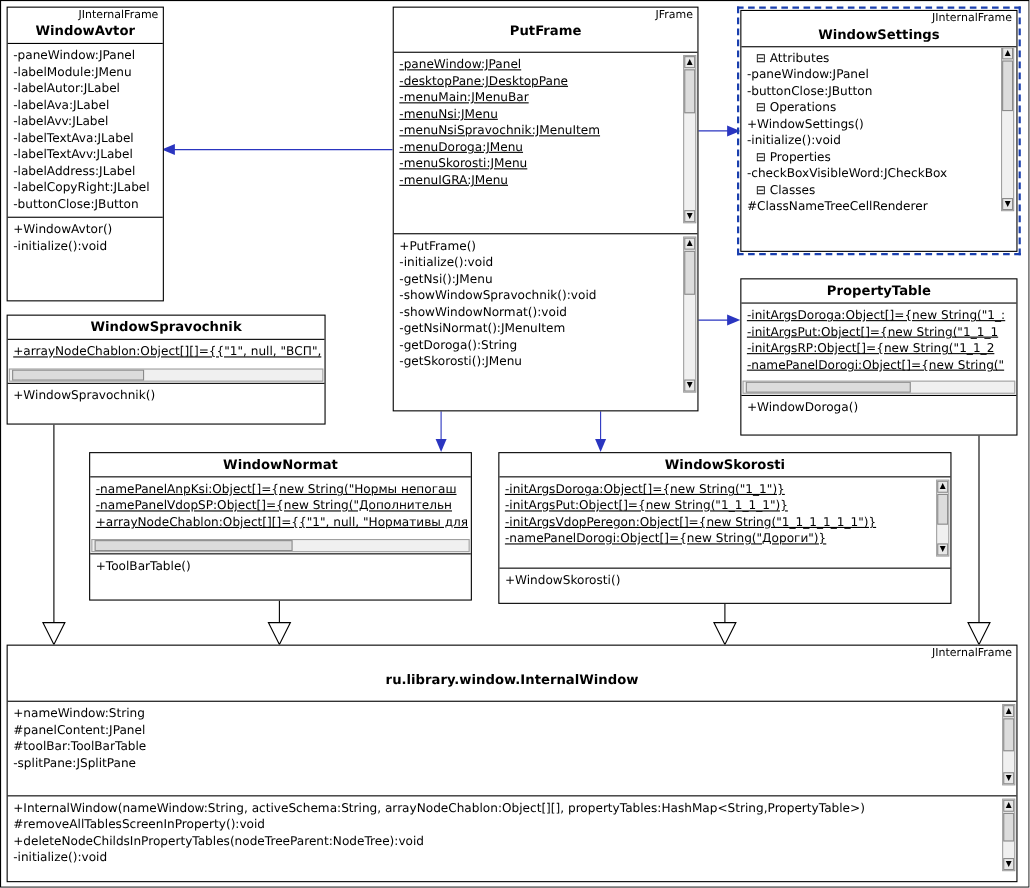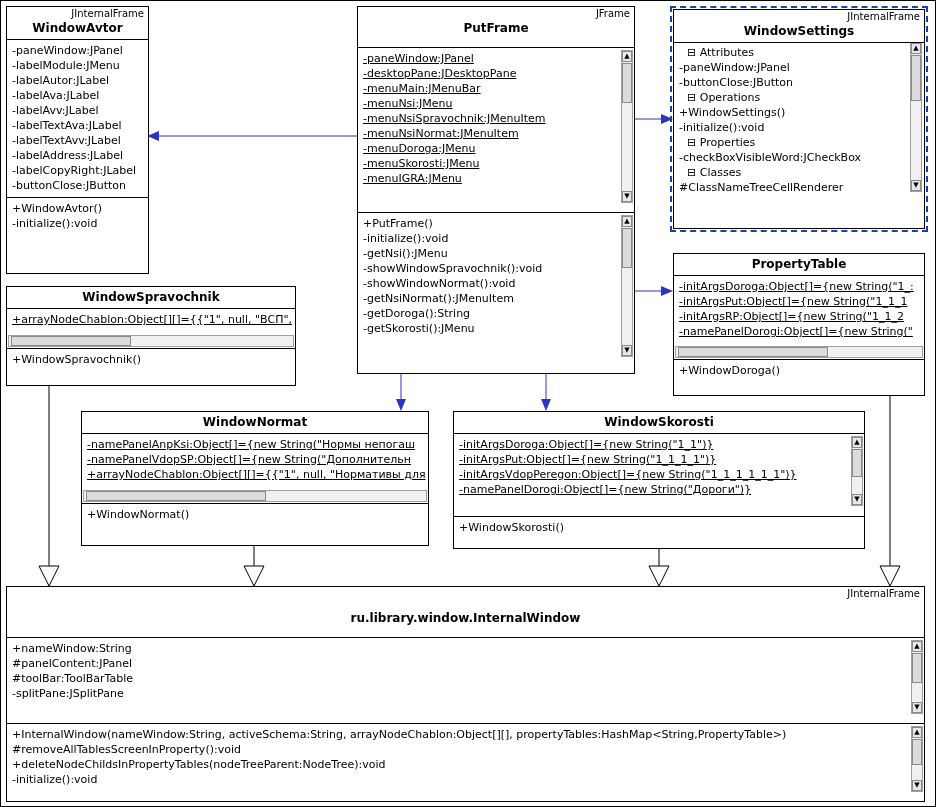--- a/index.html
+++ b/index.html
@@ -89,21 +89,20 @@
   <div class="uml" style="left:356px;top:5px;width:278px;height:368px;">
     <div class="stereo">JFrame</div>
     <div class="title" style="padding-top:14px;">PutFrame</div>
     <div class="sep" style="margin-top:8px;"></div>
     <div class="compart" style="height:157px;">
       <div class="row u">-paneWindow:JPanel</div>
       <div class="row u">-desktopPane:JDesktopPane</div>
       <div class="row u">-menuMain:JMenuBar</div>
       <div class="row u">-menuNsi:JMenu</div>
       <div class="row u">-menuNsiSpravochnik:JMenuItem</div>
-      <div class="row u">-menuNsiNormat:JMenuItem</div>
       <div class="row u">-menuDoroga:JMenu</div>
       <div class="row u">-menuSkorosti:JMenu</div>
       <div class="row u">-menuIGRA:JMenu</div>
       <div class="scroll" style="top:2px;height:153px;">
         <div class="arrow up">▲</div>
         <div class="thumb" style="top:12px;height:40px;"></div>
         <div class="arrow dn">▼</div>
       </div>
     </div>
     <div class="sep"></div>
@@ -186,21 +185,21 @@
     <div class="compart" style="height:62px;">
       <div class="row u">-namePanelAnpKsi:Object[]={new String("Нормы непогаш</div>
       <div class="row u">-namePanelVdopSP:Object[]={new String("Дополнительн</div>
       <div class="row u">+arrayNodeChablon:Object[][]={{"1", null, "Нормативы для</div>
       <div class="hscroll">
         <div class="thumb" style="left:2px;width:180px;"></div>
       </div>
     </div>
     <div class="sep"></div>
     <div class="compart">
-      <div class="row">+WindowNormat()</div>
+      <div class="row">+ToolBarTable()</div>
     </div>
   </div>
 
   <div class="uml" style="left:452px;top:410px;width:412px;height:138px;">
     <div class="title">WindowSkorosti</div>
     <div class="sep"></div>
     <div class="compart" style="height:75px;">
       <div class="row u">-initArgsDoroga:Object[]={new String("1_1")}</div>
       <div class="row u">-initArgsPut:Object[]={new String("1_1_1_1")}</div>
       <div class="row u">-initArgsVdopPeregon:Object[]={new String("1_1_1_1_1_1")}</div>

